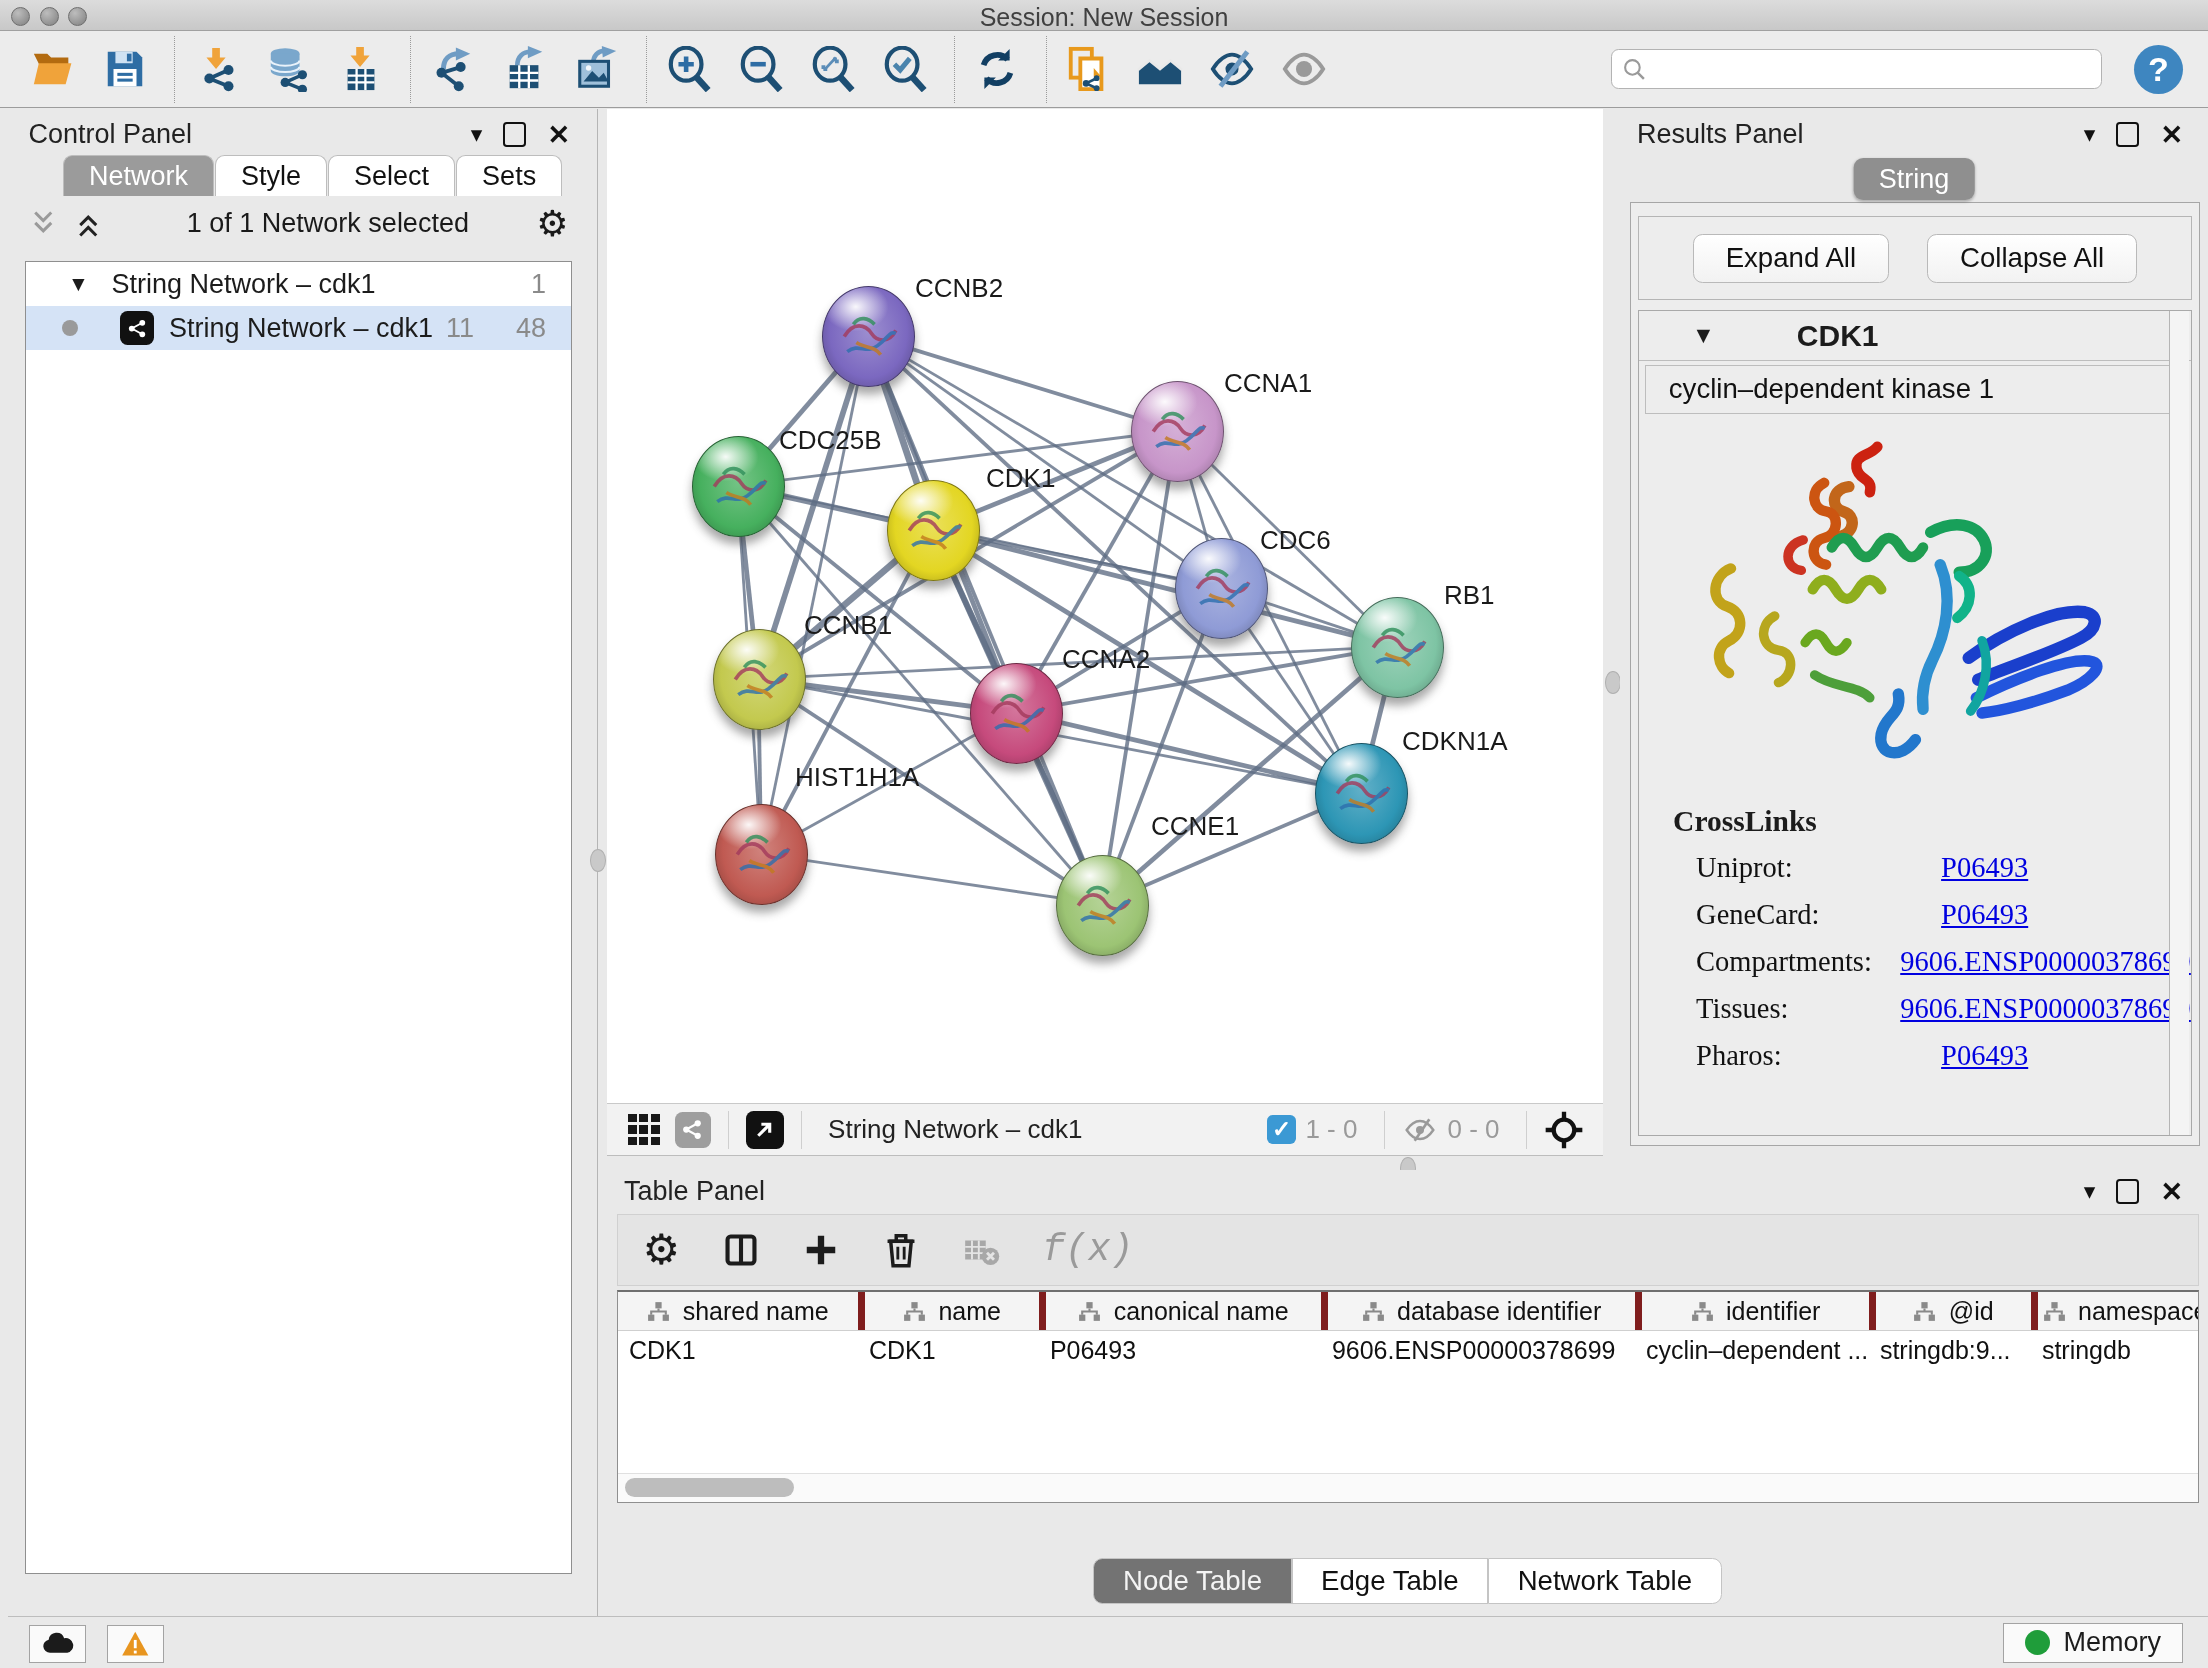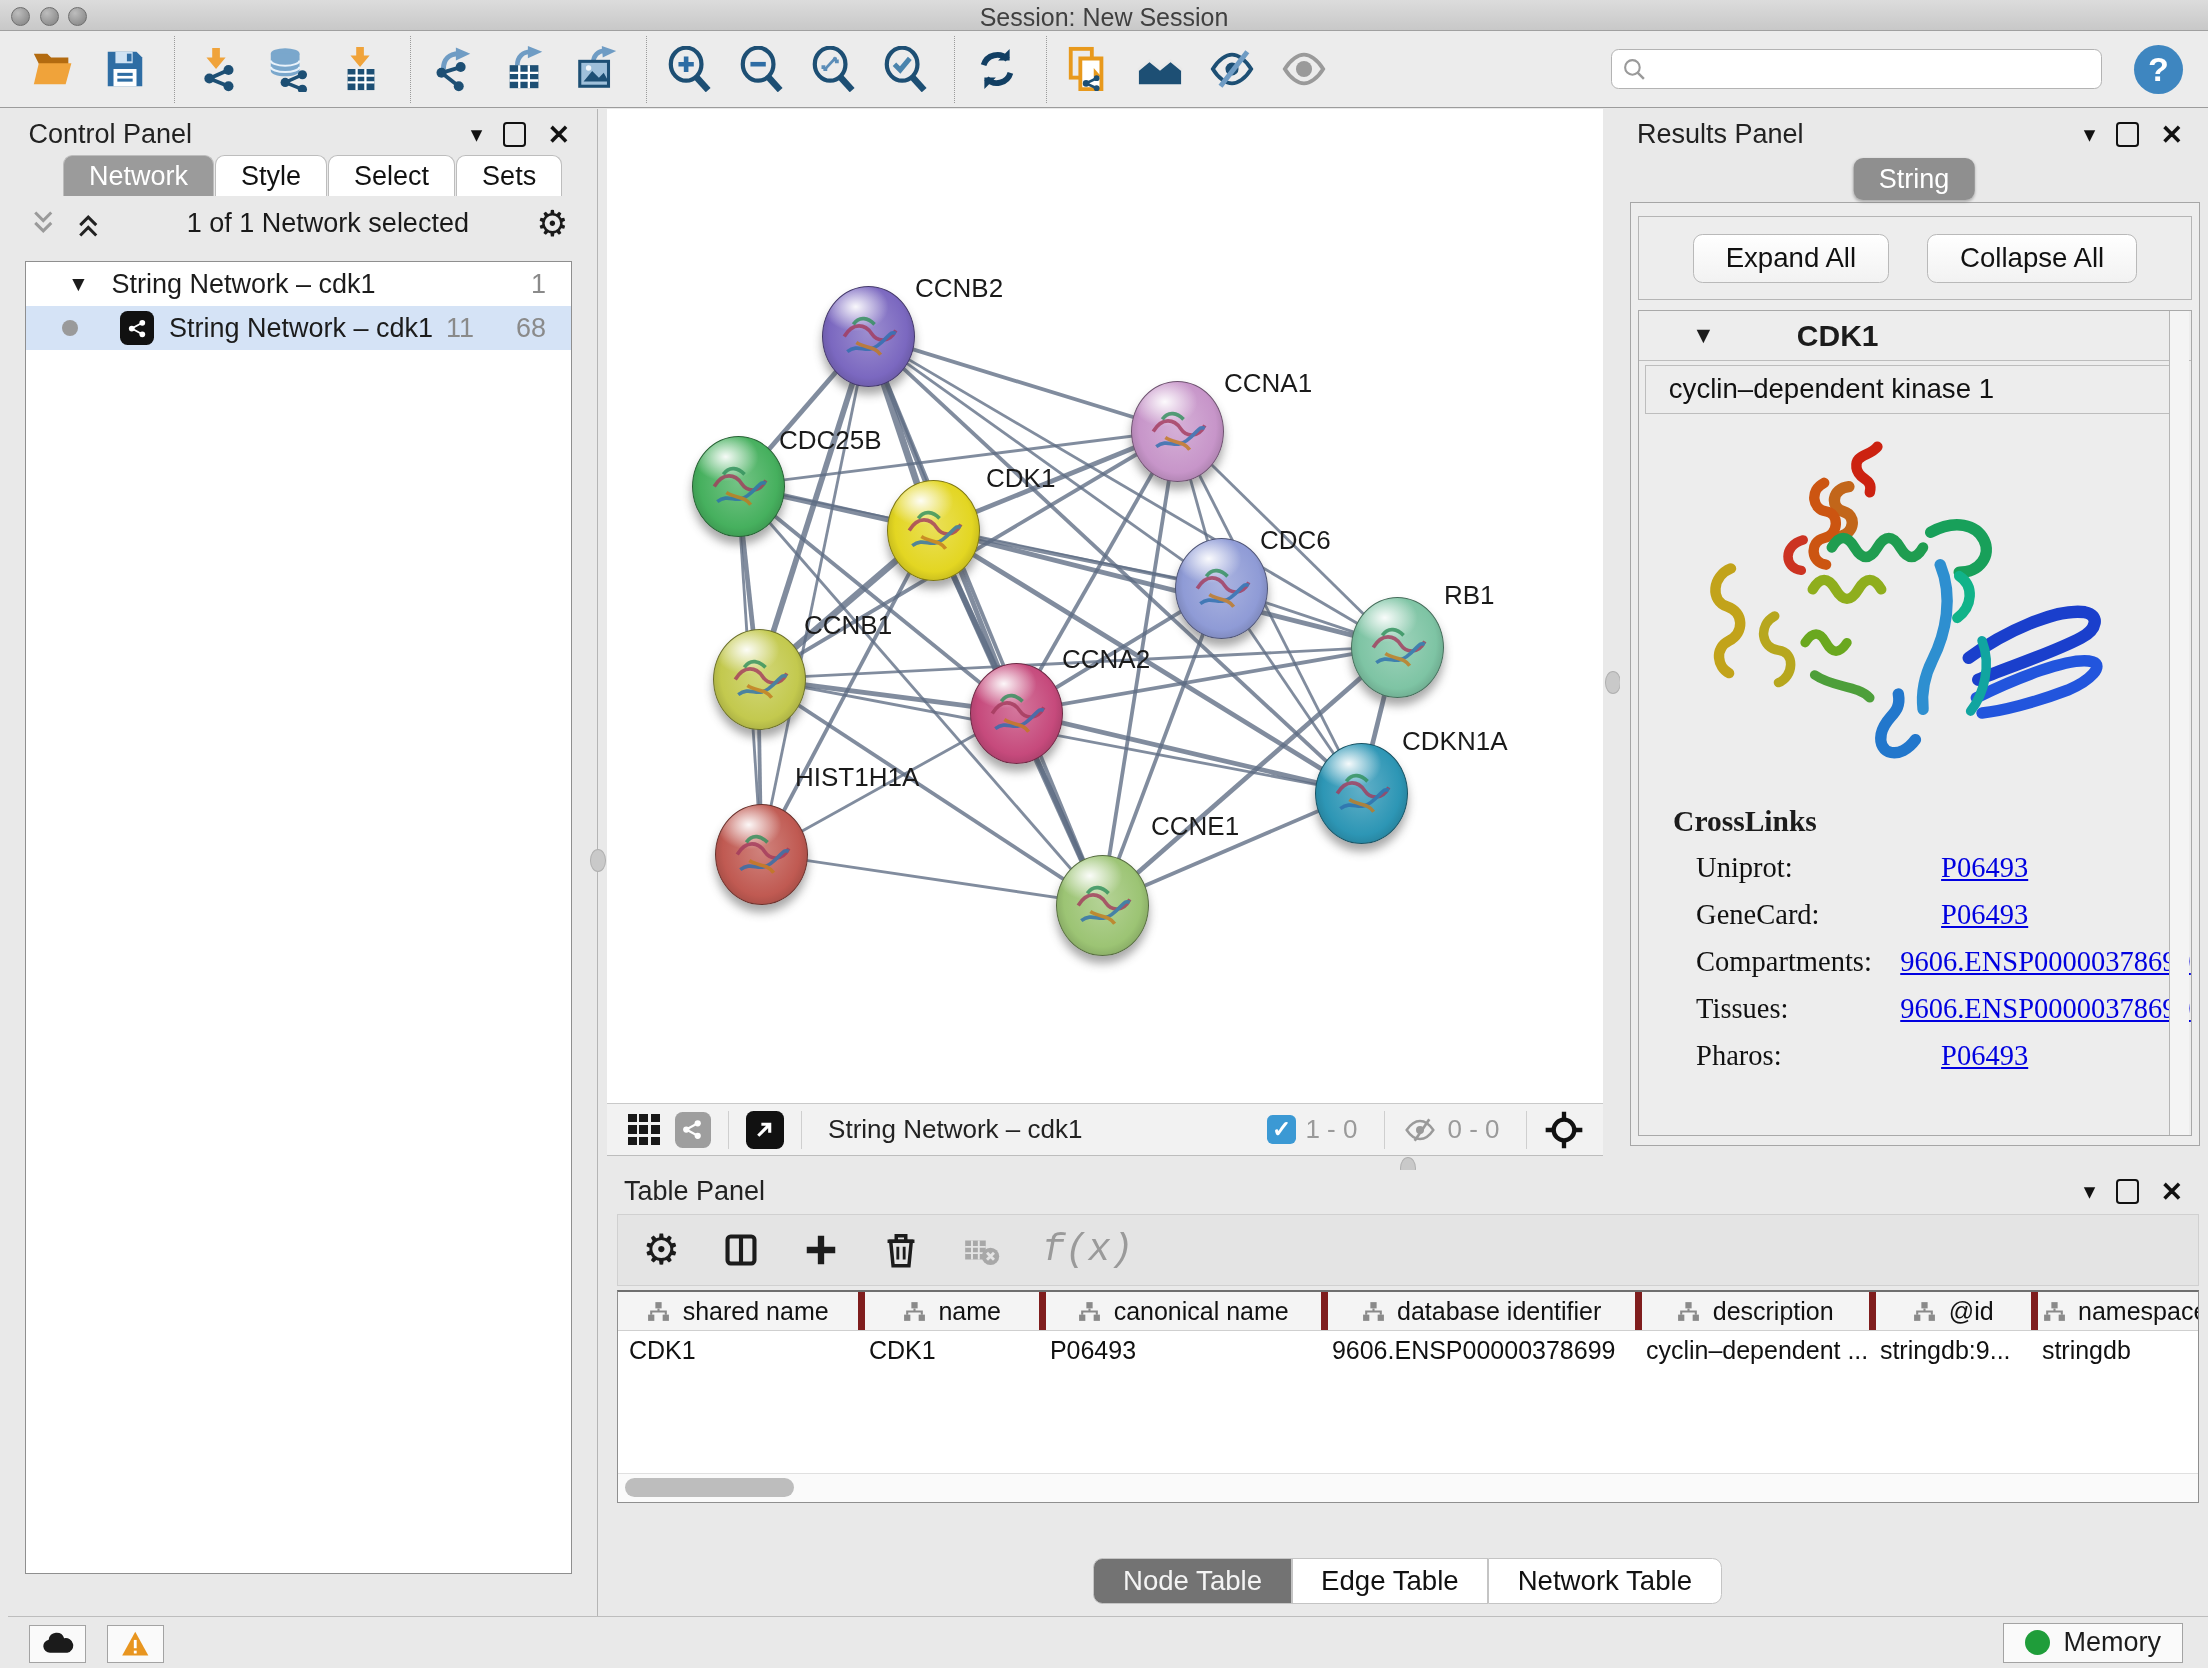--- a/index.html
+++ b/index.html
@@ -325,21 +325,21 @@
           <svg width="23" height="23" viewBox="0 0 24 24">
               <circle cx="6" cy="12" r="3" fill="#fff"></circle>
               <circle cx="17" cy="6" r="3" fill="#fff"></circle>
               <circle cx="17" cy="18" r="3" fill="#fff"></circle>
               <path d="M6 12l11-6M6 12l11 6" stroke="#fff" stroke-width="2"></path>
             </svg>
         </span>
         <span class="lbl">String Network – cdk1</span>
         <span class="nums">
           <span>11</span>
-          <span>68</span>
+          <span>48</span>
         </span>
       </div>
     </div>
   </div>
 
   <div class="net-canvas">
     <svg class="edges" id="edges-svg" width="996" height="994" viewBox="0 0 1047 1045">
         <line x1="274" y1="238" x2="599" y2="338" stroke="#5e6d84" stroke-width="4" opacity="0.78"></line>
         <line x1="274" y1="238" x2="137" y2="396" stroke="#5e6d84" stroke-width="5" opacity="0.78"></line>
         <line x1="274" y1="238" x2="342" y2="442" stroke="#5e6d84" stroke-width="7" opacity="0.78"></line>
@@ -683,21 +683,21 @@
             </svg>
             <span>database identifier</span>
           </div>
           <div class="th" style="width: 234px;">
             <svg width="25" height="25" viewBox="0 0 24 24">
               <rect x="9" y="3" width="6" height="6" fill="#8a8a8a"></rect>
               <rect x="2" y="15" width="6" height="6" fill="#8a8a8a"></rect>
               <rect x="16" y="15" width="6" height="6" fill="#8a8a8a"></rect>
               <path d="M12 9v3M5 15v-3h14v3" stroke="#8a8a8a" stroke-width="2" fill="none"></path>
             </svg>
-            <span>description</span>
+            <span>identifier</span>
           </div>
           <div class="th" style="width: 162px;">
             <svg width="25" height="25" viewBox="0 0 24 24">
               <rect x="9" y="3" width="6" height="6" fill="#8a8a8a"></rect>
               <rect x="2" y="15" width="6" height="6" fill="#8a8a8a"></rect>
               <rect x="16" y="15" width="6" height="6" fill="#8a8a8a"></rect>
               <path d="M12 9v3M5 15v-3h14v3" stroke="#8a8a8a" stroke-width="2" fill="none"></path>
             </svg>
             <span>@id</span>
           </div>

